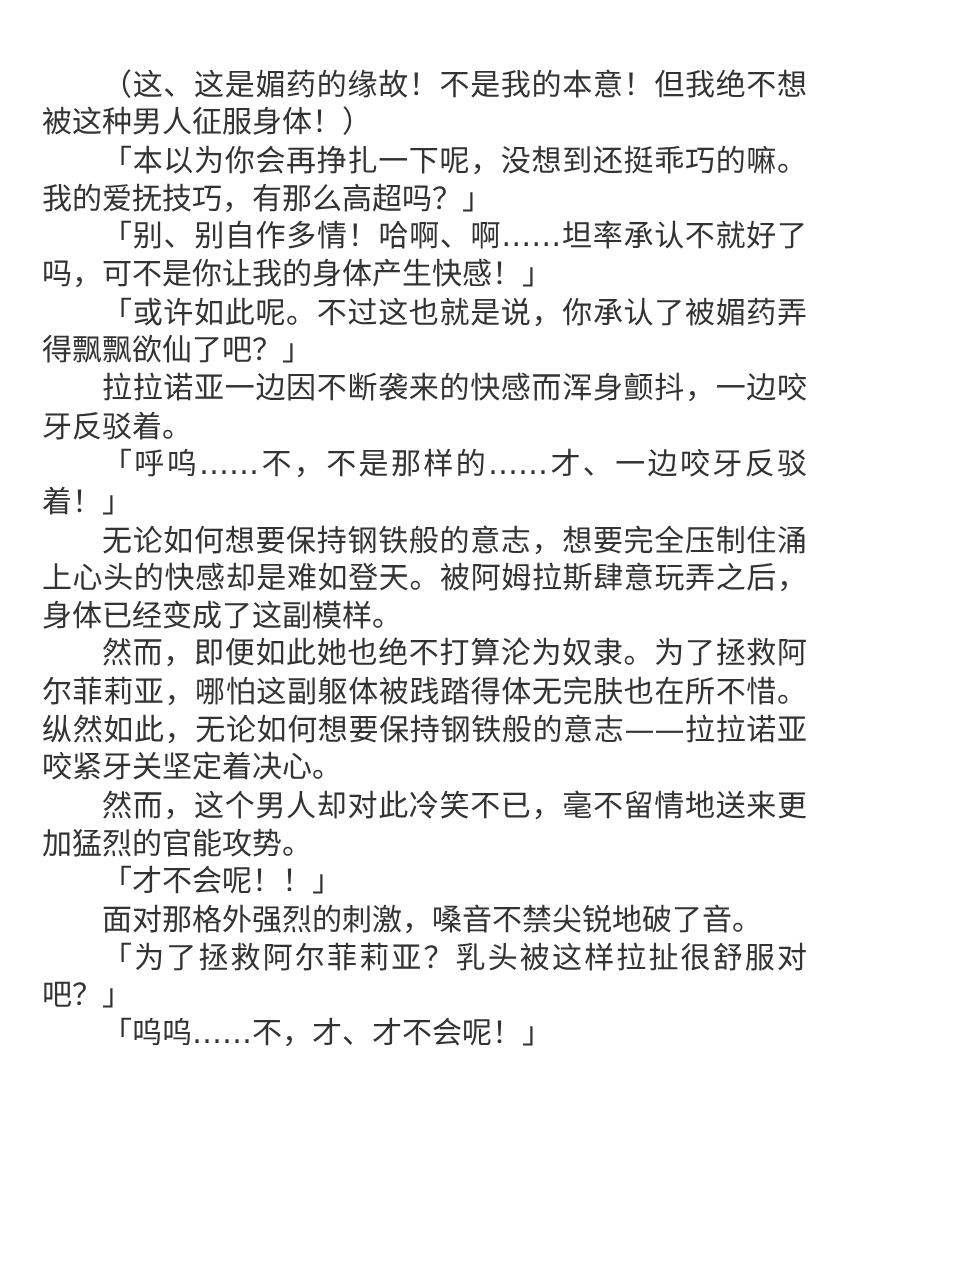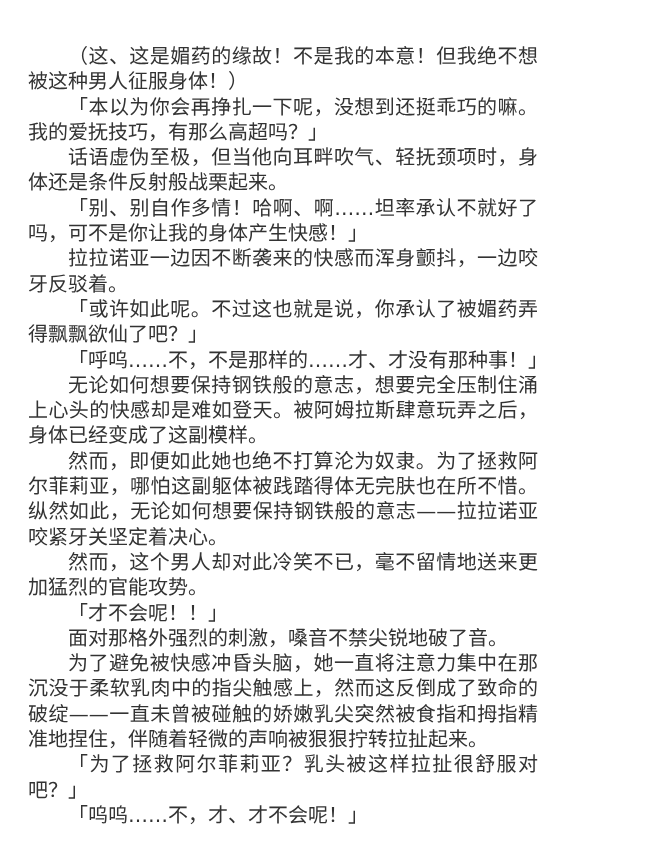--- a/index.html
+++ b/index.html
@@ -35,27 +35,25 @@
     word-break: break-all;
   }
 </style>
 </head>
 <body>
 
 <main class="novel-page">
   <article class="novel-text">
     <p>（这、这是媚药的缘故！不是我的本意！但我绝不想被这种男人征服身体！）</p>
     <p>「本以为你会再挣扎一下呢，没想到还挺乖巧的嘛。我的爱抚技巧，有那么高超吗？」</p>
-    <p>话语虚伪至极，但当他向耳畔吹气、轻抚颈项时，身体还是条件反射般战栗起来。</p>
     <p>「别、别自作多情！哈啊、啊……坦率承认不就好了吗，可不是你让我的身体产生快感！」</p>
+    <p>「或许如此呢。不过这也就是说，你承认了被媚药弄得飘飘欲仙了吧？」</p>
     <p>拉拉诺亚一边因不断袭来的快感而浑身颤抖，一边咬牙反驳着。</p>
-    <p>「或许如此呢。不过这也就是说，你承认了被媚药弄得飘飘欲仙了吧？」</p>
-    <p>「呼呜……不，不是那样的……才、才没有那种事！」</p>
+    <p>「呼呜……不，不是那样的……才、一边咬牙反驳着！」</p>
     <p>无论如何想要保持钢铁般的意志，想要完全压制住涌上心头的快感却是难如登天。被阿姆拉斯肆意玩弄之后，身体已经变成了这副模样。</p>
     <p>然而，即便如此她也绝不打算沦为奴隶。为了拯救阿尔菲莉亚，哪怕这副躯体被践踏得体无完肤也在所不惜。纵然如此，无论如何想要保持钢铁般的意志——拉拉诺亚咬紧牙关坚定着决心。</p>
     <p>然而，这个男人却对此冷笑不已，毫不留情地送来更加猛烈的官能攻势。</p>
     <p>「才不会呢！！」</p>
     <p>面对那格外强烈的刺激，嗓音不禁尖锐地破了音。</p>
-    <p>为了避免被快感冲昏头脑，她一直将注意力集中在那沉没于柔软乳肉中的指尖触感上，然而这反倒成了致命的破绽——一直未曾被碰触的娇嫩乳尖突然被食指和拇指精准地捏住，伴随着轻微的声响被狠狠拧转拉扯起来。</p>
     <p>「为了拯救阿尔菲莉亚？乳头被这样拉扯很舒服对吧？」</p>
     <p>「呜呜……不，才、才不会呢！」</p>
   </article>
 </main>
 
 </body></html>

